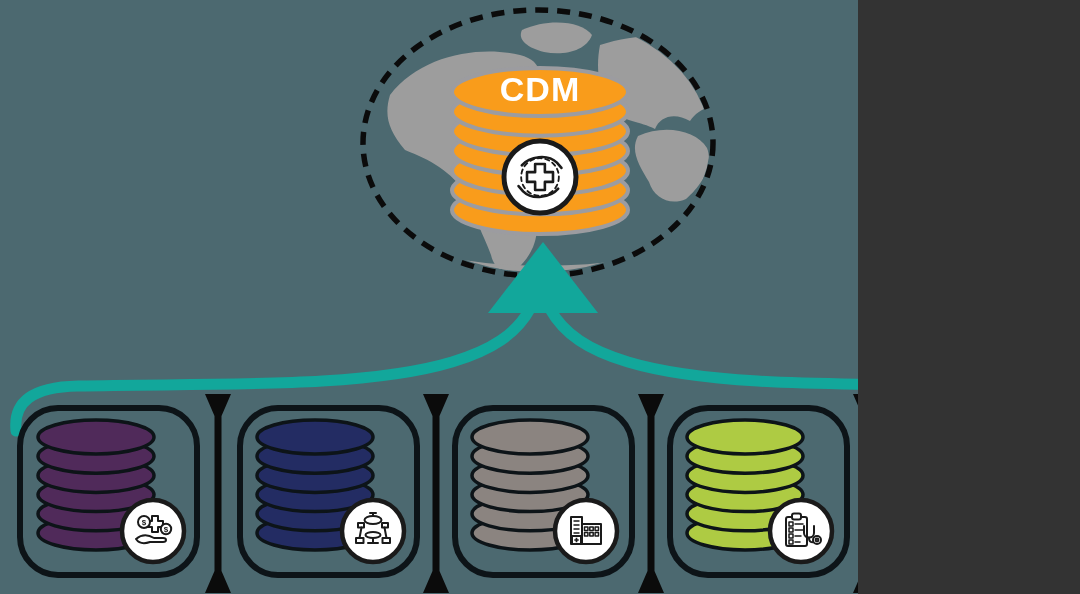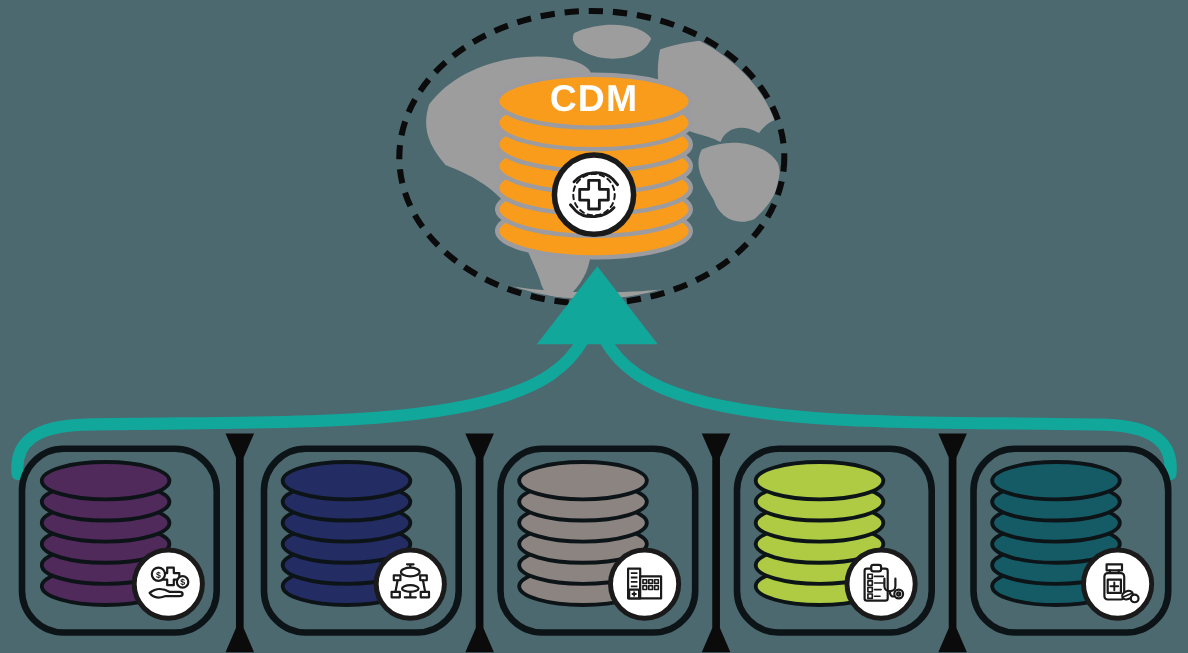--- a/index.html
+++ b/index.html
@@ -1,16 +1,16 @@
 <!DOCTYPE html>
 <html><head>
 <meta charset="utf-8">
 <style>
   html,body{margin:0;padding:0;background:#333;}
-  #stage{position:relative;width:1080px;height:594px;overflow:hidden;
+  #stage{position:relative;width:858px;height:594px;overflow:hidden;
          font-family:"Liberation Sans",sans-serif;}
   #scene{position:absolute;left:0;top:0;width:1080px;height:594px;display:block;}
   text{font-family:"Liberation Sans",sans-serif;}
   .hub-label{font-weight:bold;font-size:34px;letter-spacing:1px;}
   .coin-text{font-weight:bold;font-size:8px;}
 </style>
 </head>
 <body>
 
 <div id="stage">

